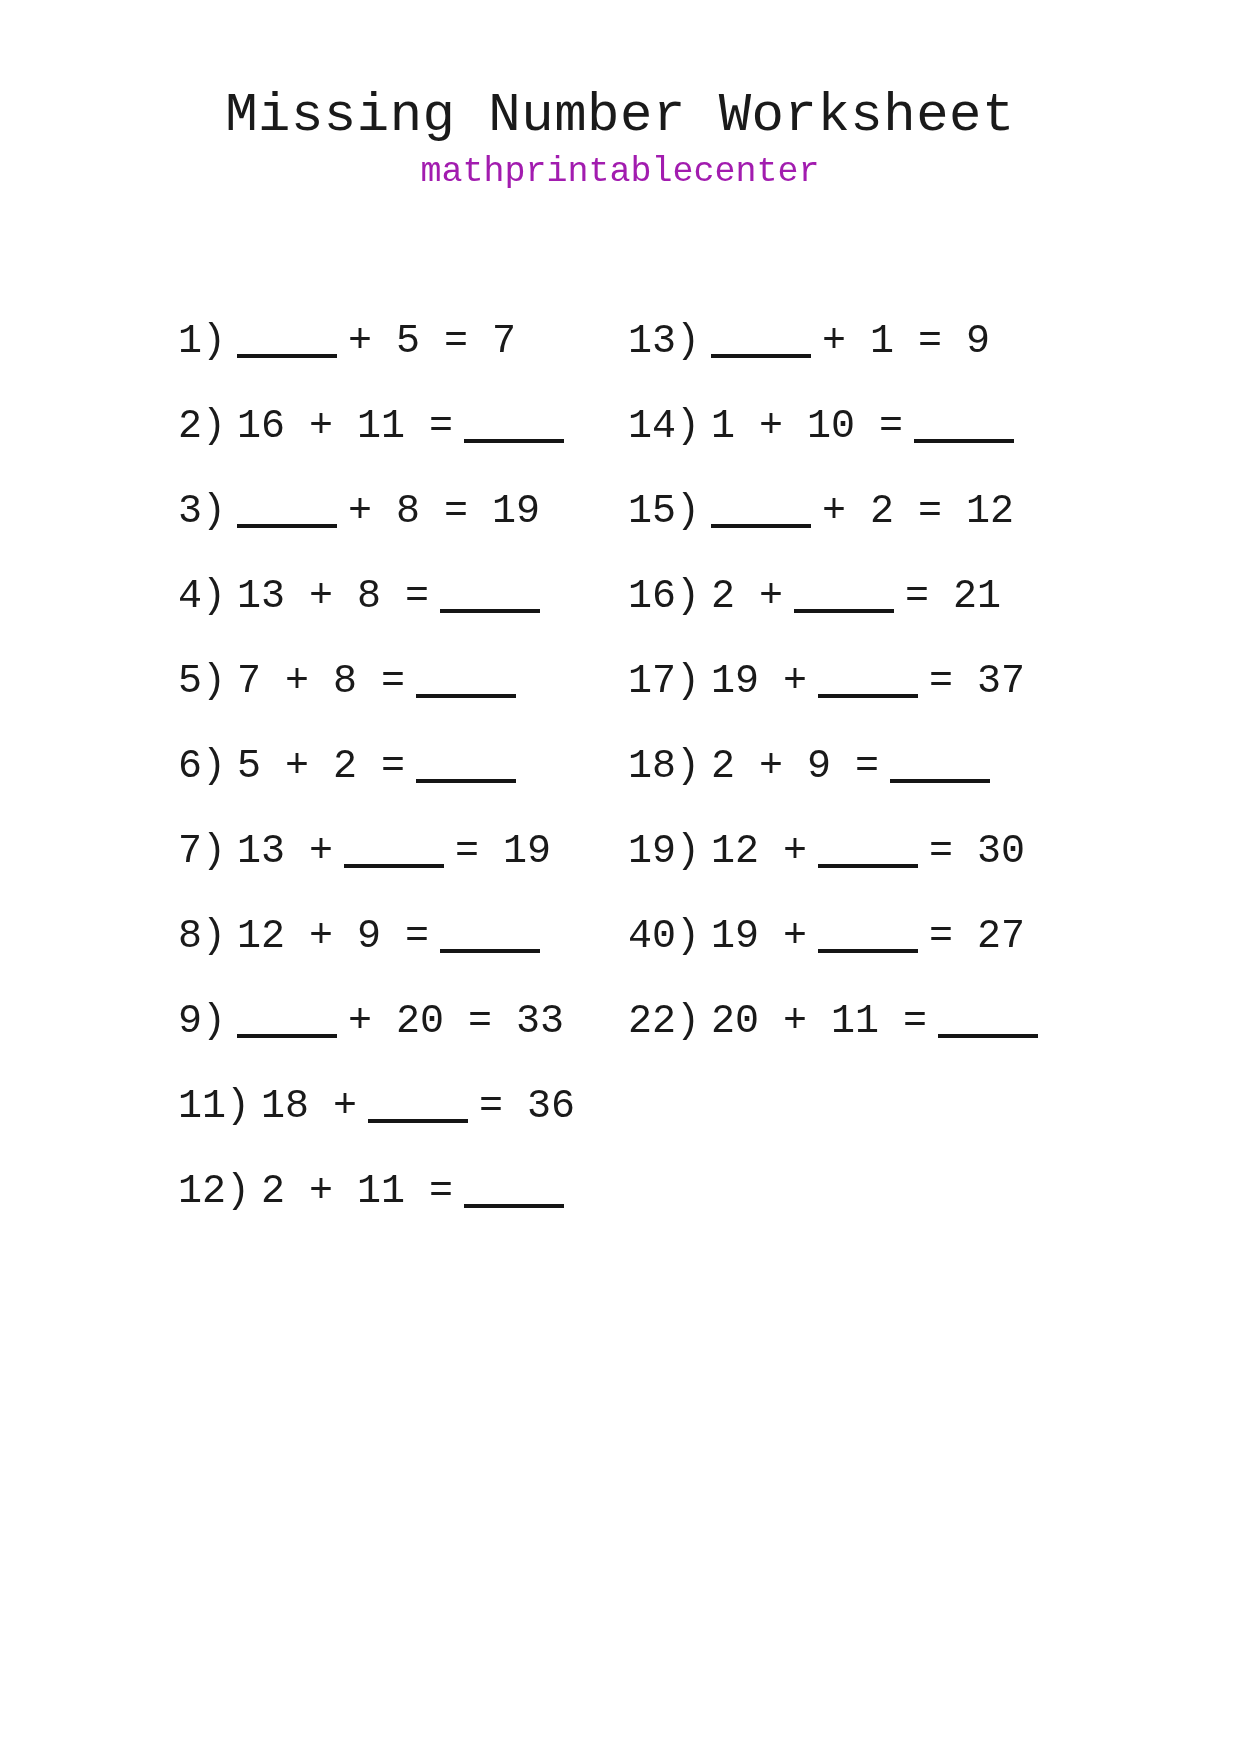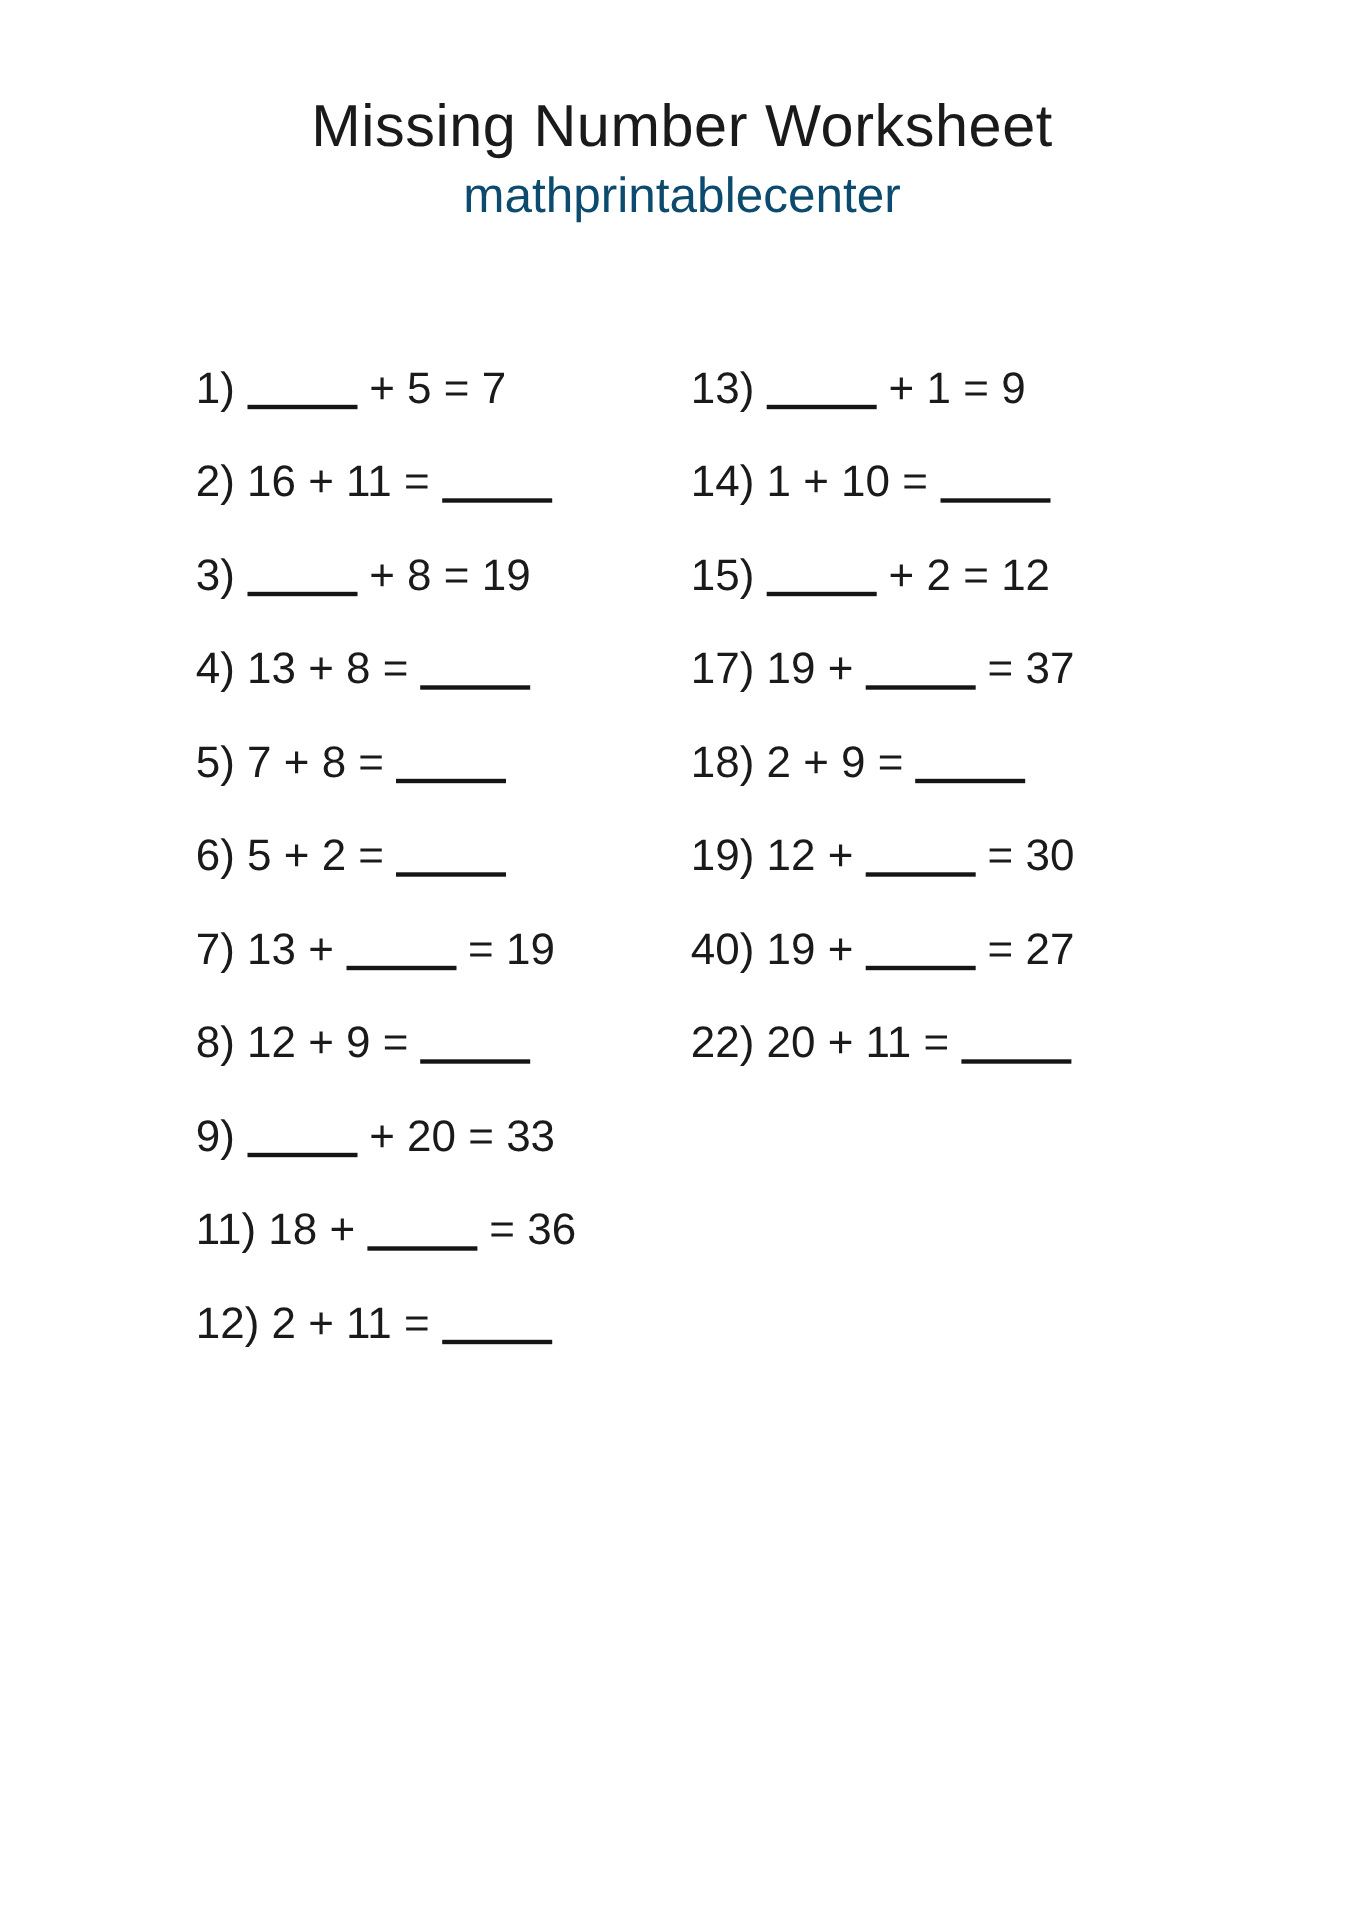--- a/index.html
+++ b/index.html
@@ -4,36 +4,36 @@
 <style>
   * { margin: 0; padding: 0; box-sizing: border-box; }
   html, body { background: #ffffff; }
   body {
     width: 1240px;
     height: 1754px;
     font-family: "Liberation Sans", sans-serif;
     color: #1a1a1a;
     overflow: hidden;
   }
-  .sheet { padding-top: 86px; }
+  .sheet { padding-top: 86px; font-family: Liberation Mono, monospace; }
   .title {
     text-align: center;
     font-size: 54px;
     font-weight: 400;
     line-height: 1.1;
     color: #1a1a1a;
     letter-spacing: 0.5px;
   }
   .subtitle {
     text-align: center;
-    font-size: 45px;
+    font-size: 35px;
     font-weight: 400;
     line-height: 1.1;
     margin-top: 8px;
-    color: #0c4a6e;
+    color: #a21caf;
   }
   .columns {
     display: flex;
     margin-top: 126px;
     padding-left: 178px;
   }
   .col { display: block; }
   .col-left { width: 450px; flex: none; }
   .col-right { flex: none; }
   .problem-row {
@@ -133,20 +133,26 @@
         <span class="seg">14)</span>
           <span class="seg">1 + 10 =</span>
           <span class="blank"></span>
       </div>
       <div class="problem-row">
         <span class="seg">15)</span>
           <span class="blank"></span>
           <span class="seg">+ 2 = 12</span>
       </div>
       <div class="problem-row">
+        <span class="seg">16)</span>
+          <span class="seg">2 +</span>
+          <span class="blank"></span>
+          <span class="seg">= 21</span>
+      </div>
+      <div class="problem-row">
         <span class="seg">17)</span>
           <span class="seg">19 +</span>
           <span class="blank"></span>
           <span class="seg">= 37</span>
       </div>
       <div class="problem-row">
         <span class="seg">18)</span>
           <span class="seg">2 + 9 =</span>
           <span class="blank"></span>
       </div>

